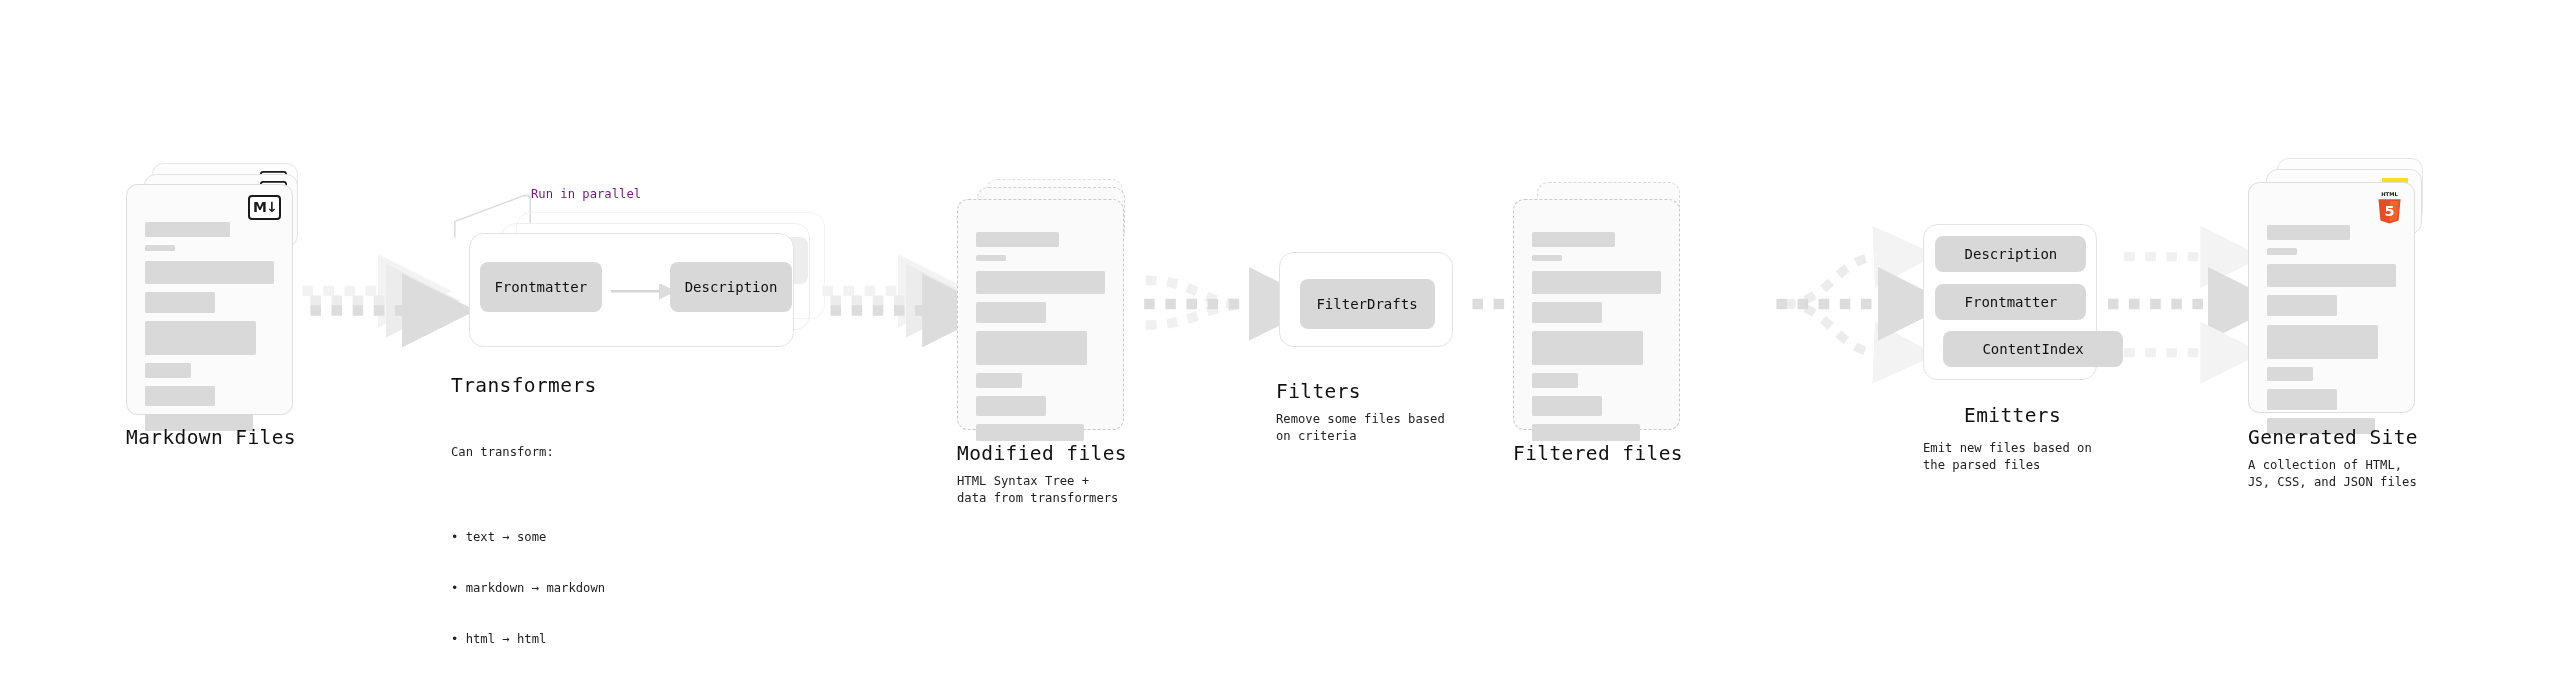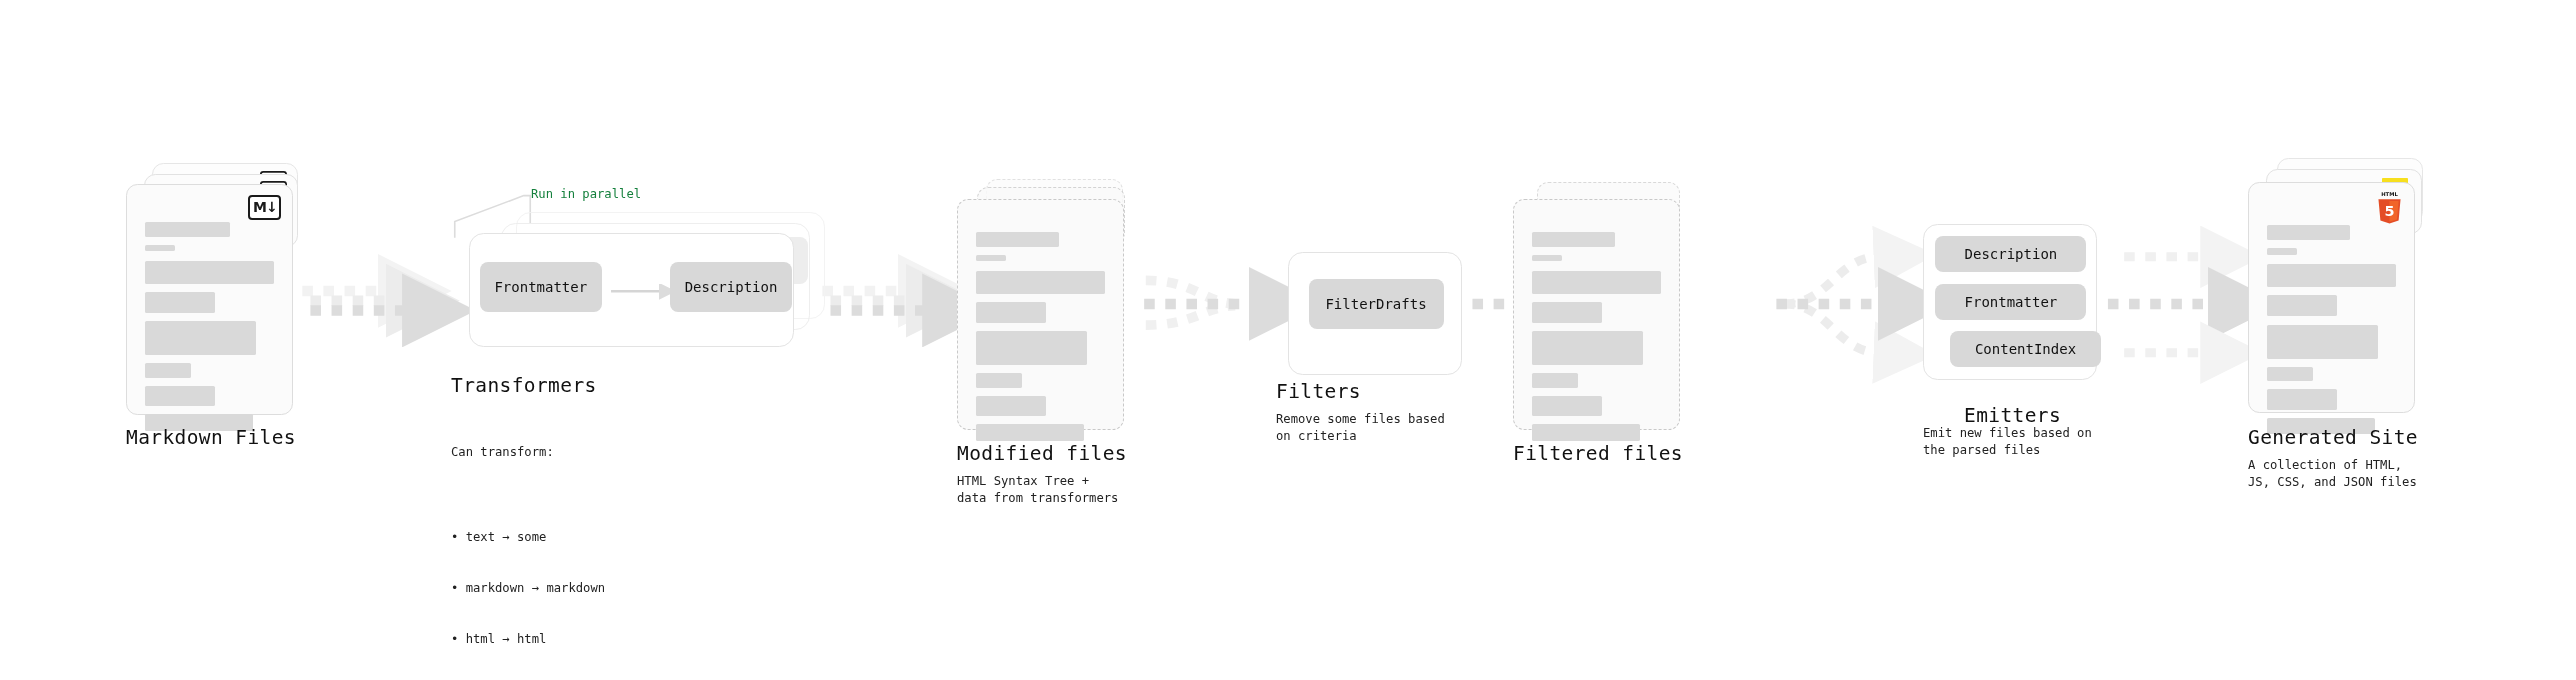--- a/index.html
+++ b/index.html
@@ -89,21 +89,21 @@
     display:flex;align-items:center;justify-content:center;
     font-size:14px;color:#111111;
     white-space:nowrap;
   }
   .chip.c-ghost2{background:#e6e6e6;color:transparent;}
   .chip.c-ghost1{background:#ededed;color:transparent;}
 
   .parallel-label{
     position:absolute;
     font-size:12.2px;
-    color:#15803d;
+    color:#701a75;
     white-space:nowrap;
   }
 
   svg.overlay{position:absolute;left:0;top:0;pointer-events:none;}
 </style>
 </head>
 <body>
 
 <div class="stage">
 
@@ -237,21 +237,21 @@
           <div class="bar" style="width:84%;height:16.3px;"></div>
         </div>
       </div>
     </div>
     <div class="title" style="left:0;top:263px;">Modified files</div>
     <div class="desc" style="left:0;top:294px;">HTML Syntax Tree +
 data from transformers</div>
   </div>
 
   <div class="node" style="left:1276px;top:252px;">
-    <div class="group" style="left:12px;top:0;width:174px;height:123px;">
+    <div class="group" style="left:3px;top:0;width:174px;height:95px;">
       <div class="chip" style="left:19.5px;top:26px;width:135px;height:50px;">FilterDrafts</div>
     </div>
     <div class="title" style="left:0;top:128px;">Filters</div>
     <div class="desc" style="left:0;top:159px;">Remove some files based
 on criteria</div>
   </div>
 
   <div class="node" style="left:1513px;top:179px;">
     <div class="cardstack" style="width:179px;height:244px;">
       <div class="card dashed" style="left:24.4px;top:3.3px;width:143px;height:57px;opacity:.7;"></div>
@@ -268,24 +268,24 @@
         </div>
       </div>
     </div>
     <div class="title" style="left:0;top:263px;">Filtered files</div>
   </div>
 
   <div class="node" style="left:1923px;top:224px;">
     <div class="group" style="left:0;top:0;width:174px;height:156px;">
       <div class="chip" style="left:11.4px;top:11.4px;width:151px;height:36px;">Description</div>
       <div class="chip" style="left:11.4px;top:59px;width:151px;height:36px;">Frontmatter</div>
-      <div class="chip" style="left:26px;top:106px;width:151px;height:36px;">ContentIndex</div>
+      <div class="chip" style="left:19px;top:106px;width:180px;height:36px;">ContentIndex</div>
     </div>
     <div class="title" style="left:0;top:180px;margin-left:41px;">Emitters</div>
-    <div class="desc" style="left:0;top:201px;">Emit new files based on
+    <div class="desc" style="left:0;top:216px;">Emit new files based on
 the parsed files</div>
   </div>
 
   <div class="node" style="left:2248px;top:158px;">
     <div class="cardstack" style="width:187px;height:260px;">
       <div class="card ghost1" style="left:29px;top:0;width:146px;height:65px;">
         <div class="css-badge" style="right:13px;top:9.8px;">CSS</div>
       </div>
       <div class="card ghost2" style="left:18px;top:11.4px;width:156px;height:65px;">
         <div class="js-badge" style="right:13px;top:8.1px;"></div>

